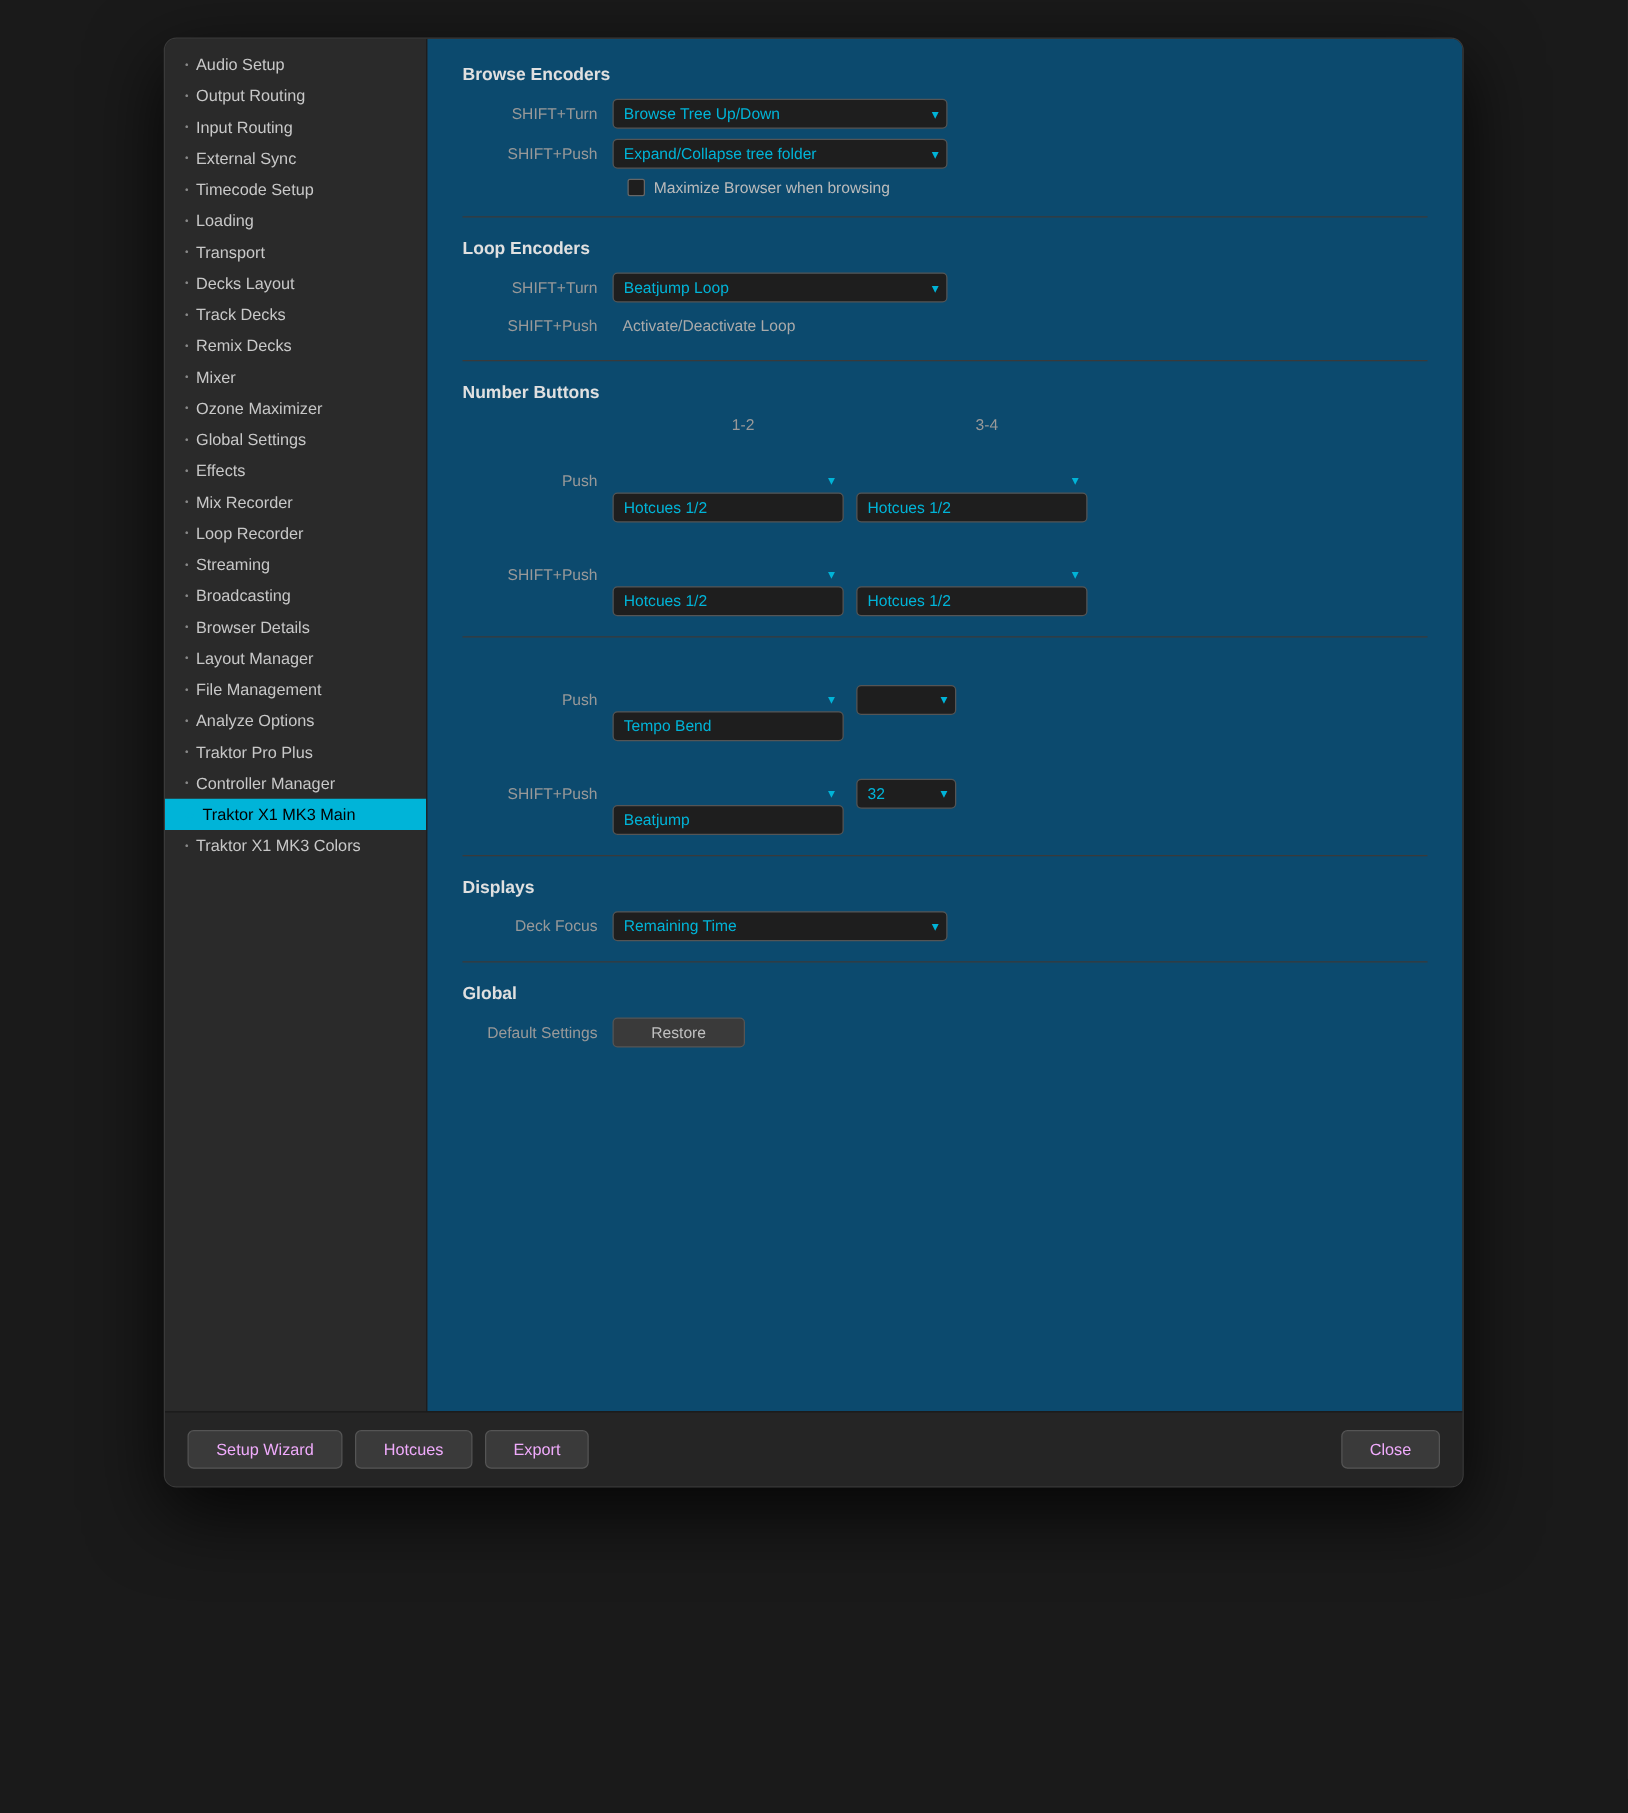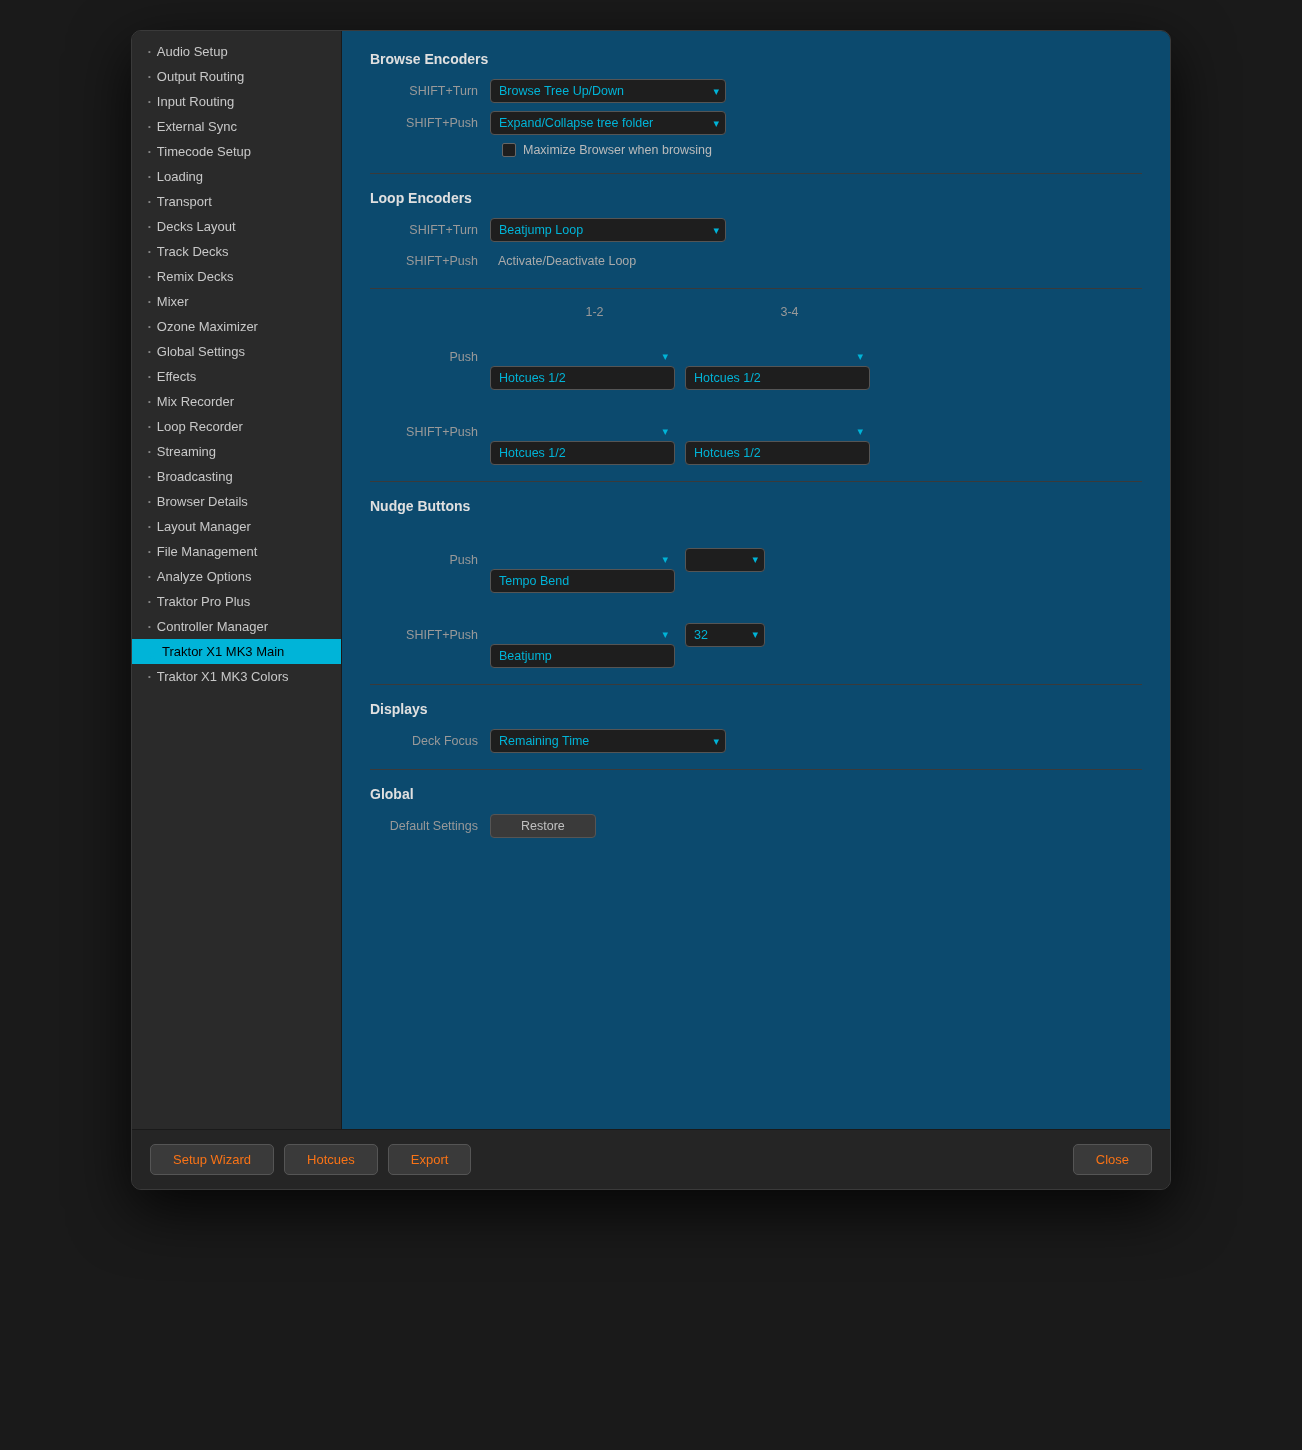--- a/index.html
+++ b/index.html
@@ -164,21 +164,21 @@
 
     .select-wrapper::after {
       content: '▾';
       color: #00b4d8;
       position: absolute;
       right: 7px;
       pointer-events: none;
       font-size: 11px;
     }
 
-    .select-wide { width: 236px; }
+    .select-wide { width: 268px; }
     .select-medium { width: 185px; margin-top: 43px; }
     .select-small { width: 80px; }
 
     .static-text {
       color: #aaa;
       font-size: 12.5px;
       padding: 4px 8px;
     }
 
     .checkbox-row {
@@ -243,21 +243,21 @@
       display: flex;
       align-items: center;
       padding: 0 18px;
       gap: 10px;
       flex-shrink: 0;
     }
 
     .bottom-btn {
       background: #3a3a3a;
       border: 1px solid #555;
-      color: #f97316;
+      color: #f0abfc;
       border-radius: 5px;
       padding: 7px 22px;
       font-size: 13px;
       cursor: pointer;
     }
 
     .spacer { flex: 1; }
 
     select option { background: #1e1e1e; color: #00b4d8; }
   </style>
@@ -420,20 +420,21 @@
         </div>
         <div class="row">
           <div class="row-label">SHIFT+Push</div>
           <span class="static-text">Activate/Deactivate Loop</span>
         </div>
       </div>
 
       <hr class="section-divider">
 
       <div class="section">
+        <div class="section-title">Number Buttons</div>
         <div class="col-headers">
           <div class="col-header">1-2</div>
           <div class="col-header">3-4</div>
         </div>
         <div class="row">
           <div class="row-label">Push</div>
           <div class="dual-select">
             <div class="select-wrapper">
               <select class="select-medium">
                 <option>Hotcues 1/2</option>
@@ -465,21 +466,20 @@
                 <option>Hotcues 3/4</option>
               </select>
             </div>
           </div>
         </div>
       </div>
 
       <hr class="section-divider">
 
       <div class="section">
-        <div class="section-title">Nudge Buttons</div>
         <div class="row">
           <div class="row-label">Push</div>
           <div class="dual-select">
             <div class="select-wrapper">
               <select class="select-medium">
                 <option>Tempo Bend</option>
                 <option>Nudge</option>
                 <option>Pitch Bend</option>
               </select>
             </div>

